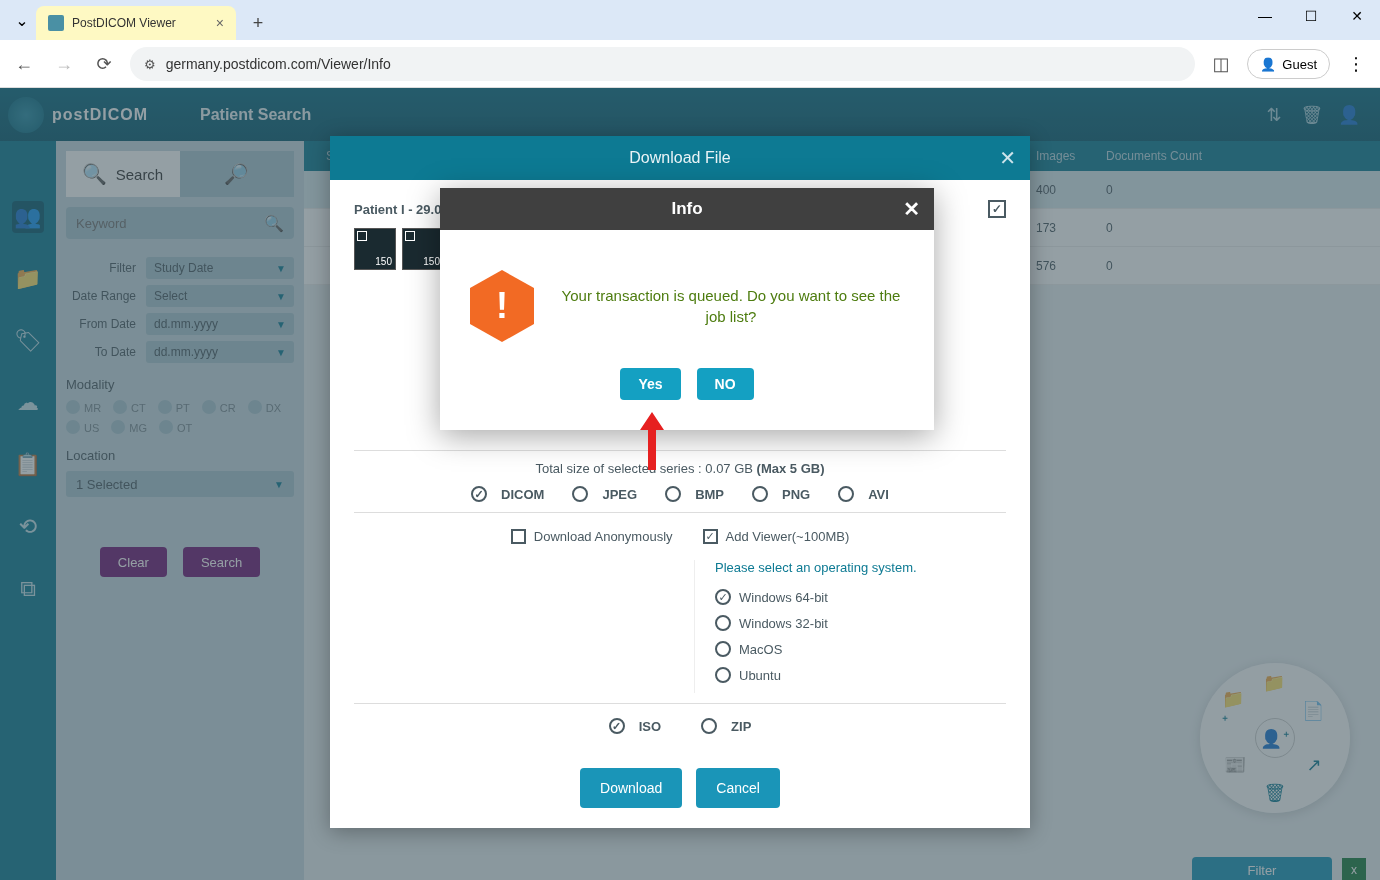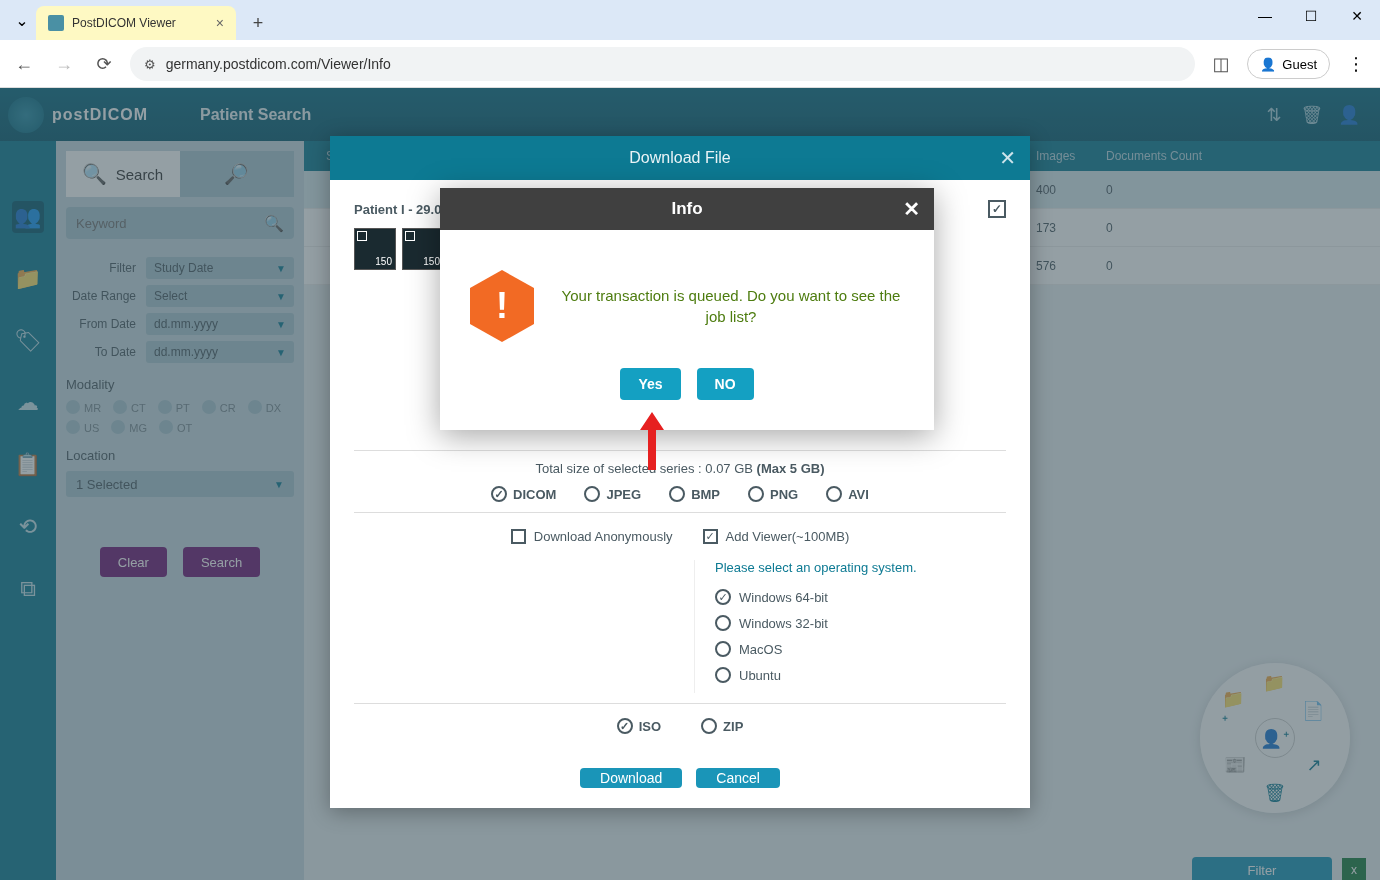--- a/index.html
+++ b/index.html
@@ -113,39 +113,39 @@
 .thumb { width: 42px; height: 42px; background: #1a2a30; border: 1px solid #555; position: relative; }
 .thumb-check { position: absolute; top: 2px; left: 2px; width: 10px; height: 10px; border: 1px solid #fff; }
 .thumb-num { position: absolute; bottom: 2px; right: 3px; font-size: 10px; color: #fff; }
 .checkbox-sq { width: 18px; height: 18px; border: 2px solid #4a5a62; display: inline-flex; align-items: center; justify-content: center; font-size: 12px; }
 
 .divider { height: 1px; background: #ddd; margin: 10px 0; }
 .size-line { text-align: center; font-size: 13px; margin: 8px 0; }
 .size-bold { font-weight: 700; }
 
 .format-row { display: flex; gap: 28px; justify-content: center; margin: 10px 0; }
-.format-opt { display: flex; align-items: center; gap: 6px; font-size: 13px; font-weight: 600; cursor: pointer; }
+.format-opt { display: flex; align-items: center; gap: 14px; font-size: 13px; font-weight: 600; cursor: pointer; }
 .radio-circle { width: 16px; height: 16px; border: 2px solid #4a5a62; border-radius: 50%; display: inline-flex; align-items: center; justify-content: center; }
 .radio-circle.checked::after { content: "✓"; font-size: 11px; }
 
 .checkbox-row { display: flex; gap: 30px; justify-content: center; margin: 16px 0; }
 .check-opt { display: flex; align-items: center; gap: 8px; font-size: 13px; cursor: pointer; }
 .checkbox-box { width: 15px; height: 15px; border: 2px solid #4a5a62; display: inline-flex; align-items: center; justify-content: center; font-size: 11px; }
 .checkbox-box.checked::after { content: "✓"; }
 
 .os-section { display: flex; }
 .os-left { width: 340px; }
 .os-right { flex: 1; padding-left: 20px; border-left: 1px solid #eee; }
 .os-title { color: #0d7a93; font-size: 13px; margin-bottom: 14px; }
 .os-opt { display: flex; align-items: center; gap: 8px; font-size: 13px; margin-bottom: 10px; cursor: pointer; }
 
 .archive-row { display: flex; gap: 40px; justify-content: center; margin: 14px 0; }
 
 .modal-footer { display: flex; gap: 14px; justify-content: center; padding-bottom: 20px; }
-.mbtn { height: 20px; padding: 0 20px; border: none; border-radius: 4px; color: #fff; font-size: 14px; cursor: pointer; background: #1a95b8; }
+.mbtn { height: 40px; padding: 0 20px; border: none; border-radius: 4px; color: #fff; font-size: 14px; cursor: pointer; background: #1a95b8; }
 
 
 .modal-info { position: absolute; left: 440px; top: 100px; width: 494px; background: #fff; box-shadow: 0 6px 30px rgba(0,0,0,0.35); }
 .info-header { height: 42px; background: #404040; display: flex; align-items: center; justify-content: center; color: #fff; font-size: 17px; font-weight: 600; position: relative; }
 .info-close { position: absolute; right: 14px; top: 9px; font-size: 20px; cursor: pointer; }
 .info-body { padding: 40px 30px 26px; display: flex; gap: 24px; align-items: center; }
 .info-icon-hex { width: 64px; height: 72px; background: #f26a24; clip-path: polygon(50% 0, 100% 25%, 100% 75%, 50% 100%, 0 75%, 0 25%); display: flex; align-items: center; justify-content: center; color: #fff; font-size: 36px; font-weight: 700; flex-shrink: 0; }
 .info-text { flex: 1; text-align: center; font-size: 15px; color: #4d7c0f; line-height: 1.4; }
 .info-footer { display: flex; gap: 16px; justify-content: center; padding-bottom: 30px; }
 .ibtn { height: 32px; padding: 0 18px; border: none; border-radius: 4px; color: #fff; font-size: 14px; font-weight: 600; cursor: pointer; background: #14a0c2; }

